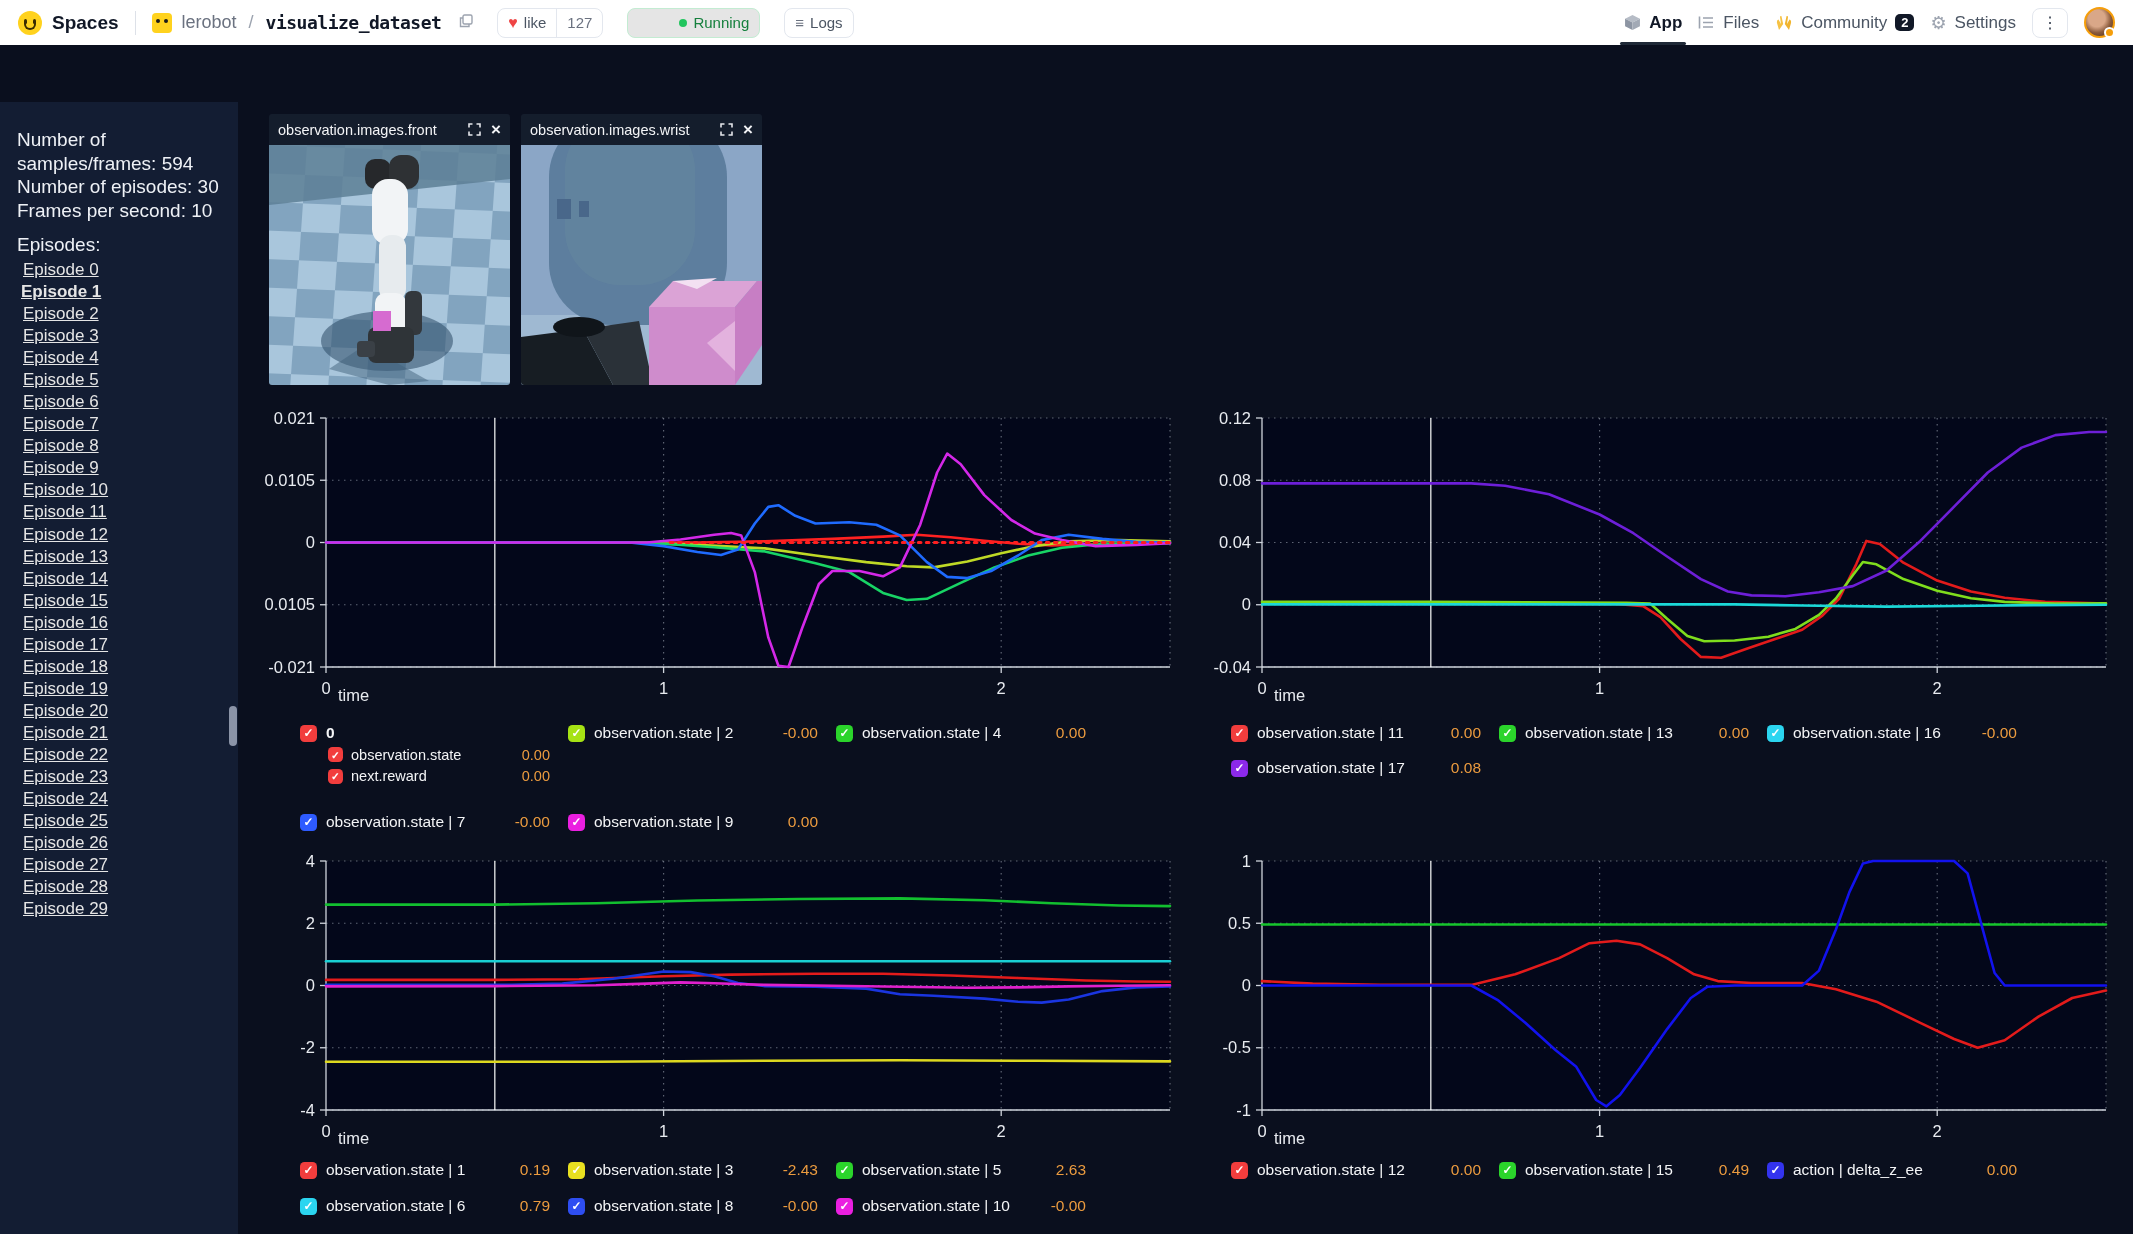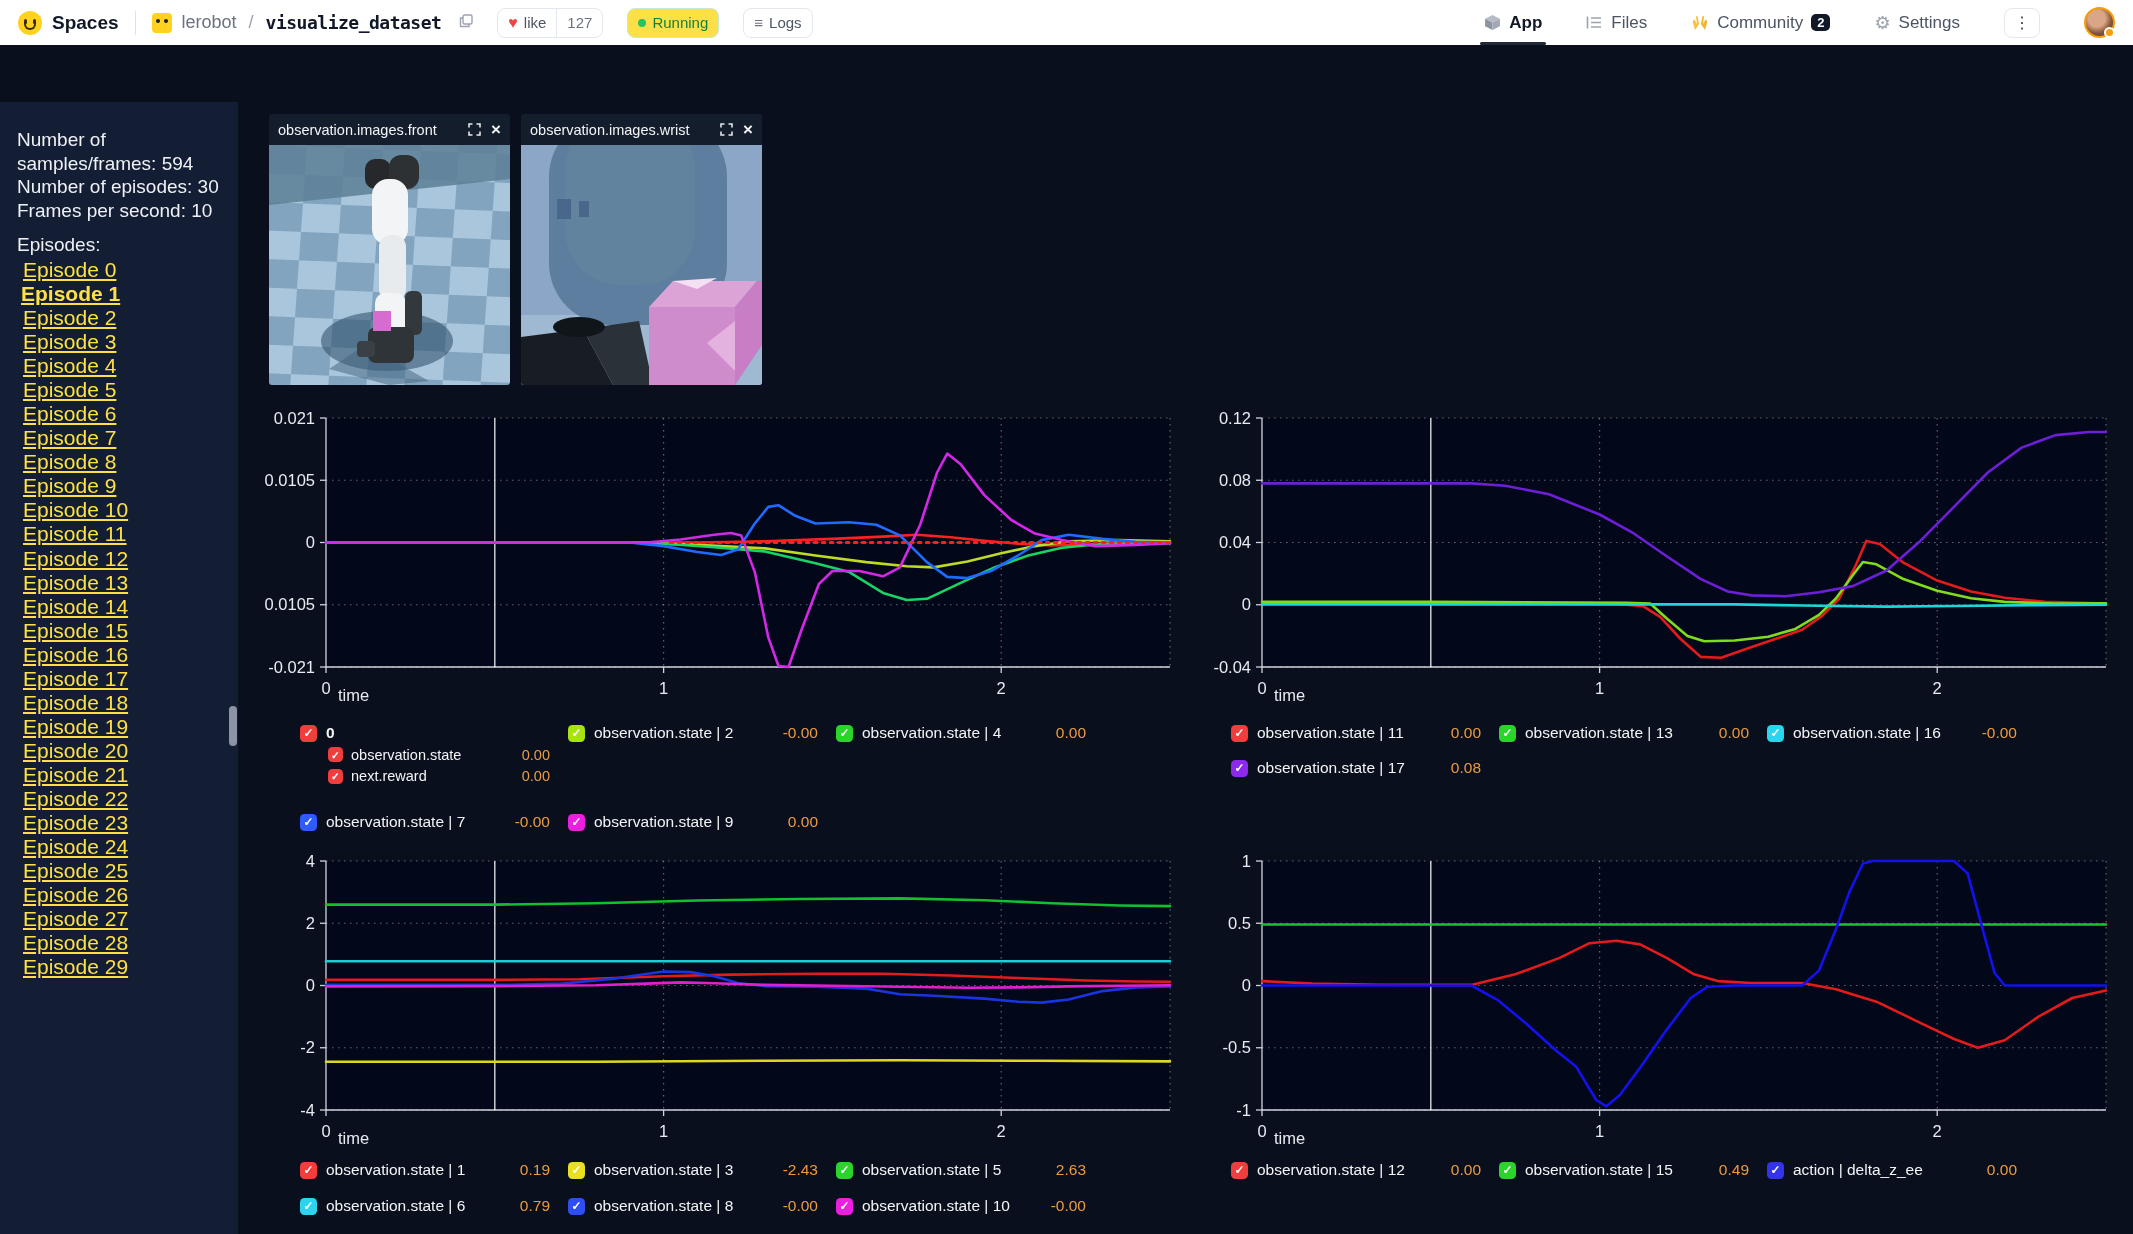--- a/index.html
+++ b/index.html
@@ -17,24 +17,24 @@
   .org-logo { width:20px; height:20px; border-radius:4px; background:#ffd21e; position:relative; }
   .org-logo .re { position:absolute; top:6px; width:4px; height:4px; border-radius:50%; background:#1b1b1b; }
   .org-name { font-size:18px; color:#6b7280; }
   .slash { font-size:18px; color:#9ca3af; margin:0 2px; }
   .space-name { font-family:"DejaVu Sans Mono", monospace; font-weight:700; font-size:18px; color:#111827; letter-spacing:-0.5px; }
   .copy-icon { margin-left:8px; color:#9ca3af; }
   .pill { display:flex; align-items:center; height:30px; border:1px solid #e3e7ee; border-radius:8px; font-size:15px; color:#4b5563; overflow:hidden; margin-left:14px; }
   .pill .seg { display:flex; align-items:center; gap:6px; padding:0 10px; height:100%; }
   .pill .seg + .seg { border-left:1px solid #e3e7ee; color:#6b7280; }
   .heart { color:#ef4444; font-size:16px; }
-  .pill-running { background:#fde047; border:1px solid #c3ecd2; color:#15803d; font-weight:500; }
+  .pill-running { background:#e5e5e5; border:1px solid #c3ecd2; color:#15803d; font-weight:500;padding-left:41px; }
   .run-dot { width:8px; height:8px; border-radius:50%; background:#22c55e; }
   .logs-glyph { font-size:15px; color:#6b7280; }
-  .hf-right { margin-left:auto; display:flex; align-items:center; gap:44px; height:100%; }
+  .hf-right { margin-left:auto; display:flex; align-items:center; gap:16px; height:100%; }
   .tab { display:flex; align-items:center; gap:8px; font-size:17px; color:#4b5563; height:100%; position:relative; }
   .tab.active { color:#111827; font-weight:700; }
   .tab.active .tab-underline { position:absolute; left:-4px; right:-4px; bottom:0; height:3px; background:#1f2937; border-radius:2px; }
   .badge { background:#111827; color:#fff; font-size:13px; font-weight:700; border-radius:5px; padding:1px 6px; }
   .gear { font-size:18px; color:#9ca3af; }
   .kebab-btn { width:36px; height:30px; border:1px solid #e3e7ee; border-radius:8px; display:flex; align-items:center; justify-content:center; color:#374151; font-size:16px; }
   .avatar { width:31px; height:31px; border-radius:50%; border:2px solid #f59e0b; background:radial-gradient(circle at 40% 35%, #d9a788 0 35%, #8a5a3b 60%, #3c2a1e 100%); position:relative; }
   .avatar .presence { position:absolute; right:-2px; bottom:-2px; width:11px; height:11px; border-radius:50%; background:#f59e0b; border:2px solid #fff; }
 
   
@@ -42,21 +42,21 @@
   .sso-text { font-size:15px; color:#374151; }
   .sso-text b { font-weight:700; }
   .login-btn { background:#ffffff; border:1px solid #d6dbe4; border-radius:8px; font-size:14px; font-weight:600; color:#1f2937; padding:6px 13px; }
 
   
   .sidebar { position:absolute; left:0; top:102px; width:238px; height:1148px; background:#131d33; color:#eef1f6; padding:26px 14px 0 17px; }
   .stat-line { font-size:19px; line-height:23.6px; }
   .episodes-heading { font-size:19px; line-height:23.6px; margin-top:11px; }
   .episode-list { list-style:none; margin-top:2px; }
   .episode-list li { line-height:22.05px; }
-  .episode-list a { color:#fde047; text-decoration:underline; font-size:21px; margin-left:6px; cursor:pointer; }
+  .episode-list a { color:#e5e5e5; text-decoration:underline; font-size:17px; margin-left:6px; cursor:pointer; }
   .episode-list a.current { font-weight:700; margin-left:4px; }
   .side-scroll-thumb { position:absolute; right:1px; top:604px; width:8px; height:40px; border-radius:4px; background:#8b94a7; }
 
   
   .main { position:absolute; left:238px; top:86px; width:1895px; height:1148px; background:#0a0f1e; }
 
   
   .video-row { position:absolute; left:31px; top:28px; display:flex; gap:11px; }
   .video-card { width:241px; border-radius:3px; overflow:hidden; }
   .video-titlebar { height:31px; background:rgba(22,30,46,0.92); display:flex; align-items:center; padding:0 9px; gap:10px; }

